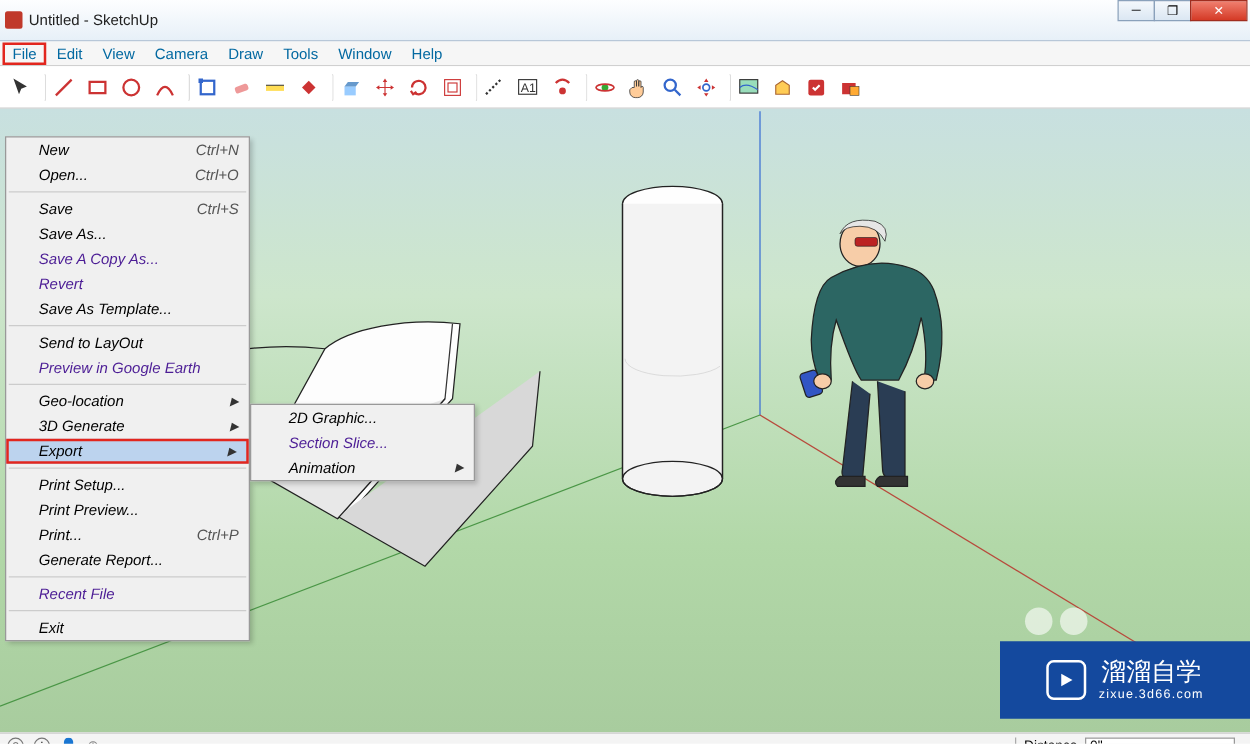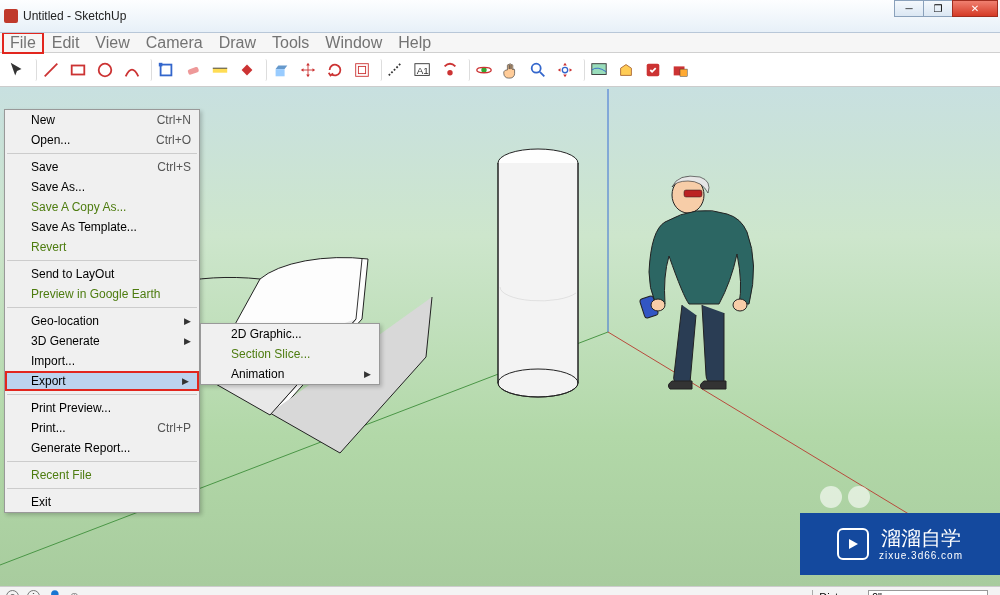--- a/index.html
+++ b/index.html
@@ -6,40 +6,40 @@
 body { width: 1000px; height: 595px; overflow: hidden; background: #fff; }
 
 .titlebar { height: 22px; background: linear-gradient(#fdfeff, #e7f0f8); border-bottom: 1px solid #b8c7d8; display: flex; align-items: center; padding: 16px 4px; position: relative; }
 .titlebar .app-icon { width: 14px; height: 14px; background: #c0392b; border-radius: 2px; margin-right: 5px; }
 .titlebar .title { font-size: 12px; color: #222; }
 .win-controls { position: absolute; right: 2px; top: 0; display: flex; }
 .win-btn { width: 30px; height: 17px; border: 1px solid #8aa1bb; margin-left: -1px; display: flex; align-items: center; justify-content: center; font-size: 10px; background: linear-gradient(#f4f8fc,#dbe7f3); }
 .win-btn.close { background: linear-gradient(#f08070,#d43a26); color: #fff; border-color: #a02d1f; width: 46px; }
 
 .menubar { height: 20px; background: #f6f6f6; display: flex; align-items: center; padding: 0 2px; border-bottom: 1px solid #d0d0d0; }
-.menu-item { font-size: 16px; padding: 2px 8px; color: #737373; cursor: default; }
+.menu-item { font-size: 12px; padding: 2px 8px; color: #0369a1; cursor: default; }
 .menu-item.active { border: 2px solid #e2261e; padding: 0 6px; }
 
 .toolbar { height: 34px; background: #fff; border-bottom: 1px solid #ccc; display: flex; align-items: center; padding: 0 4px; gap: 1px; overflow: hidden; }
 .tool { width: 26px; height: 26px; display: flex; align-items: center; justify-content: center; font-size: 16px; color: #555; border-radius: 2px; }
 .tool.sep { width: 6px; border-right: 1px solid #ddd; height: 22px; }
 .tool svg { width: 18px; height: 18px; }
 
 .viewport { position: relative; height: 499px; background: linear-gradient(#c8e0e0 0%, #cde6cc 30%, #b2d8a8 70%, #a8cc9e 100%); overflow: hidden; }
 .viewport svg.scene { position: absolute; top: 0; left: 0; width: 100%; height: 100%; }
 
 .statusbar { height: 20px; background: #f4f4f4; border-top: 1px solid #ccc; display: flex; align-items: center; padding: 0 6px; font-size: 11px; position: relative; }
 .statusbar .sb-left { display: flex; gap: 8px; color: #555; }
 .statusbar .sb-right { position: absolute; right: 12px; display: flex; gap: 6px; align-items: center; }
 .statusbar .sb-right input { width: 120px; height: 14px; font-size: 11px; padding: 0 3px; border: 1px solid #999; }
 
 .dropdown { position: absolute; top: 22px; left: 4px; width: 196px; background: #f0f0f0; border: 1px solid #999; box-shadow: 2px 2px 4px rgba(0,0,0,.2); font-size: 12px; z-index: 100; }
 .dropdown .dd-group-sep { height: 1px; background: #ccc; margin: 3px 2px; }
-.dd-item { display: flex; align-items: center; padding: 3px 5px 3px 26px; position: relative; cursor: default; }
-.dd-item.disabled { color: #4d7c0f; }
+.dd-item { display: flex; align-items: center; padding: 3px 5px 3px 26px; position: relative; cursor: default; font-style: italic; }
+.dd-item.disabled { color: #4c1d95; }
 .dd-item.hover { background: #bcd3ee; border: 1px solid #7da2ce; padding: 2px 4px 2px 25px; }
 .dd-item.highlighted { border: 2px solid #e2261e; padding: 1px 3px 1px 24px; }
 .dd-item .shortcut { position: absolute; right: 8px; color: #555; }
 .dd-item .arrow { position: absolute; right: 8px; font-size: 9px; color: #333; }
 
 .submenu { position: absolute; top: 256px; left: 200px; width: 180px; background: #f0f0f0; border: 1px solid #999; box-shadow: 2px 2px 4px rgba(0,0,0,.2); font-size: 12px; z-index: 101; }
 .submenu .dd-item { padding-left: 30px; }
 
 .watermark { position: absolute; right: 0; bottom: 20px; width: 200px; height: 62px; background: #14499e; display: flex; align-items: center; justify-content: center; color: #fff; font-size: 18px; gap: 10px; }
 .watermark .play { width: 32px; height: 32px; border: 2px solid #fff; border-radius: 6px; display: flex; align-items: center; justify-content: center; }
@@ -270,50 +270,50 @@
     <div class="dd-item">
         <span>Save</span>
         <span class="shortcut">Ctrl+S</span>
       </div>
     <div class="dd-item">
         <span>Save As...</span>
       </div>
     <div class="dd-item disabled">
         <span>Save A Copy As...</span>
       </div>
+    <div class="dd-item disabled">
+        <span>Revert</span>
+      </div>
     <div class="dd-item">
         <span>Save As Template...</span>
-      </div>
-    <div class="dd-item disabled">
-        <span>Revert</span>
       </div>
     <div class="dd-group-sep"></div>
     <div class="dd-item">
         <span>Send to LayOut</span>
       </div>
     <div class="dd-item disabled">
         <span>Preview in Google Earth</span>
       </div>
     <div class="dd-group-sep"></div>
     <div class="dd-item">
         <span>Geo-location</span>
         <span class="arrow">▶</span>
       </div>
     <div class="dd-item">
         <span>3D Generate</span>
         <span class="arrow">▶</span>
-      </div>
-    <div class="dd-item">
-        <span>Import...</span>
       </div>
     <div class="dd-item hover highlighted">
         <span>Export</span>
         <span class="arrow">▶</span>
       </div>
     <div class="dd-group-sep"></div>
+    <div class="dd-item">
+        <span>Print Setup...</span>
+      </div>
     <div class="dd-item">
         <span>Print Preview...</span>
       </div>
     <div class="dd-item">
         <span>Print...</span>
         <span class="shortcut">Ctrl+P</span>
       </div>
     <div class="dd-item">
         <span>Generate Report...</span>
       </div>

